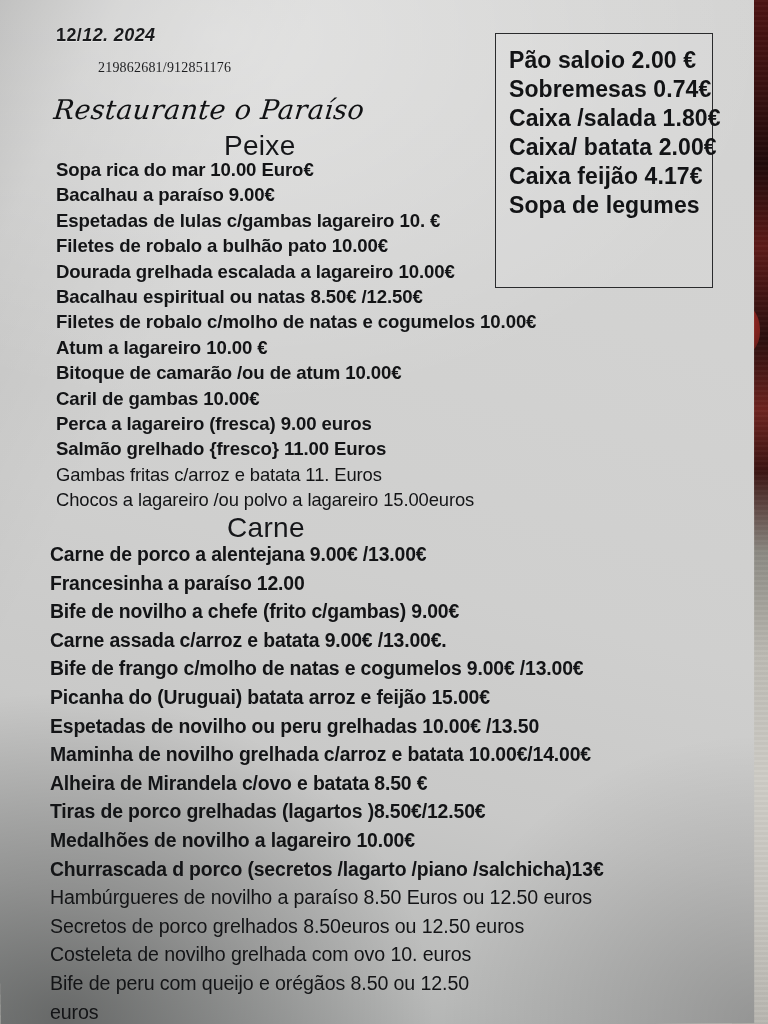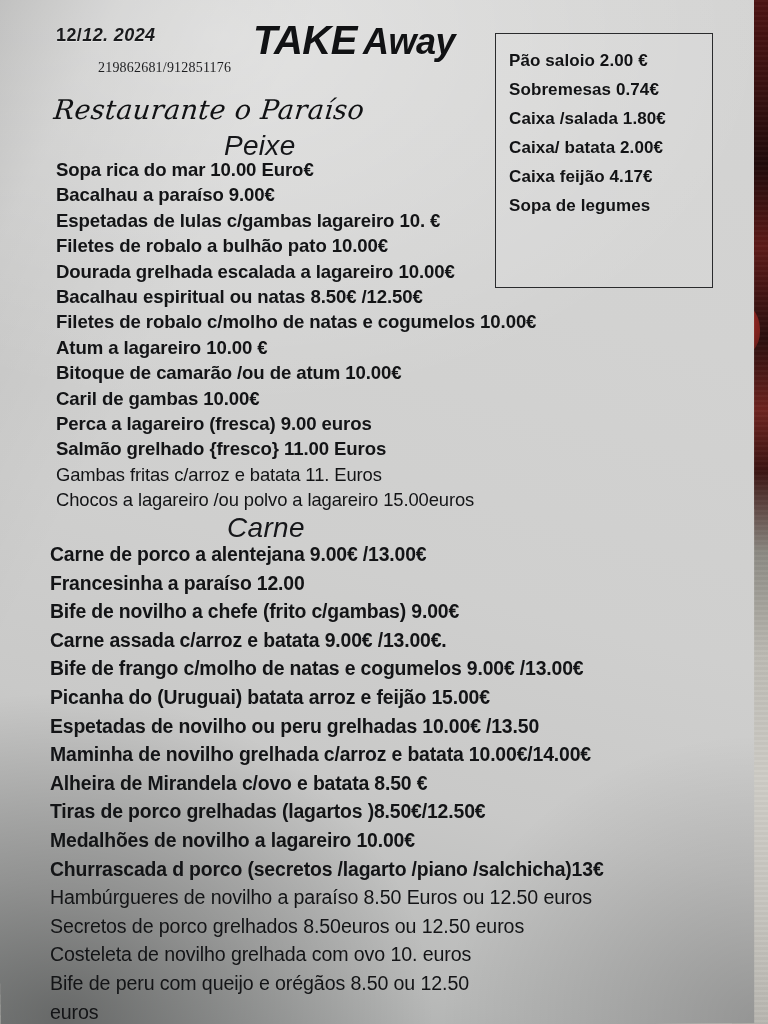--- a/index.html
+++ b/index.html
@@ -84,29 +84,28 @@
   
   .extras{
     position:absolute;left:489px;top:29px;width:218px;height:255px;
     border:1.6px solid #2a2b2d;
     background:rgba(255,255,255,.07);
     padding:12px 0 0 13px;
     box-sizing:border-box;
   }
   .extras li{
     list-style:none;
-    font-size:17px;font-weight:bold;line-height:29px;
+    font-size:23px;font-weight:bold;line-height:29px;
     color:#121315;white-space:nowrap;letter-spacing:.1px;
   }
   .extras ul{margin:0;padding:0;}
   
   .sec-title{
     text-align:left;font-size:28px;font-weight:normal;color:#16171a;
     letter-spacing:.3px;
-    font-style:italic;
   }
   #peixe-title{position:absolute;left:218px;top:126px;}
   #carne-title{position:absolute;left:215px;top:508px;margin-left:6px;}
   .list{position:absolute;left:0;width:100%;margin:0;padding:0;}
   .list li{
     list-style:none;white-space:nowrap;color:#131416;
   }
   
   #peixe-list{top:153px;left:50px;}
   #peixe-list li{font-size:18.6px;line-height:25.4px;font-weight:bold;letter-spacing:-.1px;}
@@ -126,21 +125,20 @@
 
   <div class="paper">
     <div class="sheen"></div>
   </div>
 
   <div class="content">
 
     <div class="hdr">
       <div class="date"><span class="d1">12/</span><span>12. 2024</span></div>
       <div class="phone">219862681/912851176</div>
-      <div class="takeaway"><span>TAKE</span><span class="aw">Away</span></div>
     </div>
 
     <div class="resto">Restaurante o Paraíso</div>
 
     <div class="extras">
       <ul>
         <li>Pão saloio 2.00 €</li>
         <li>Sobremesas 0.74€</li>
         <li>Caixa /salada 1.80€</li>
         <li>Caixa/ batata 2.00€</li>

